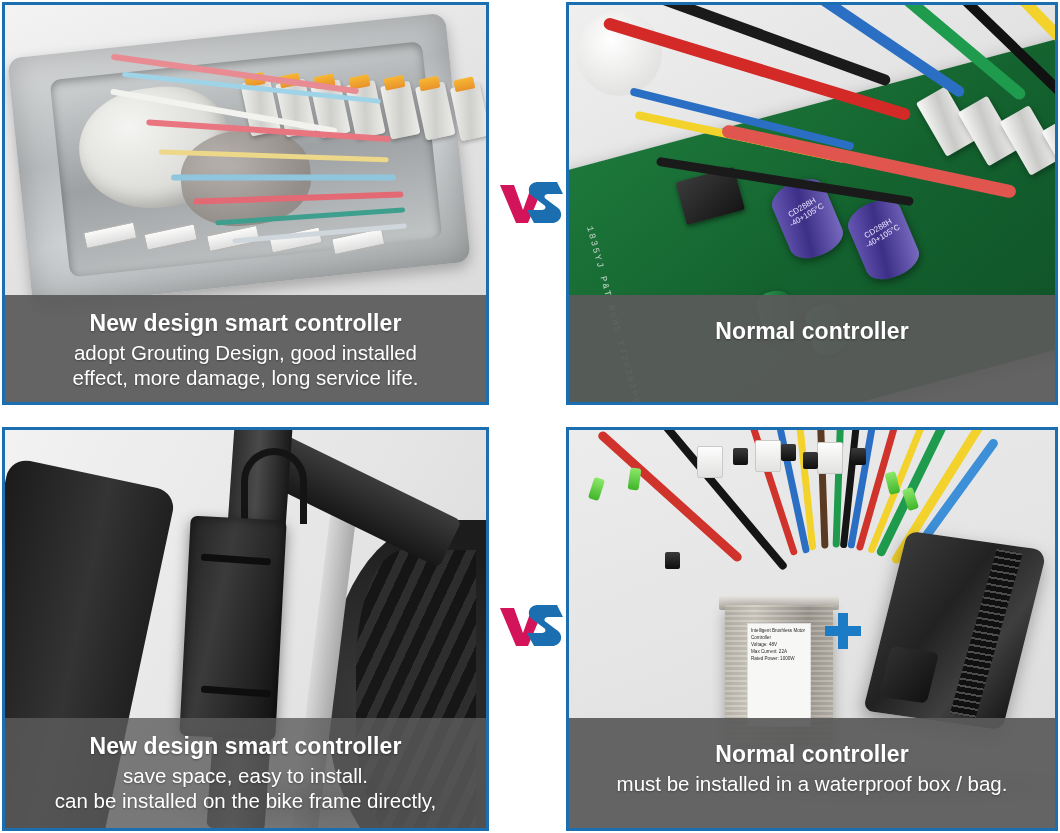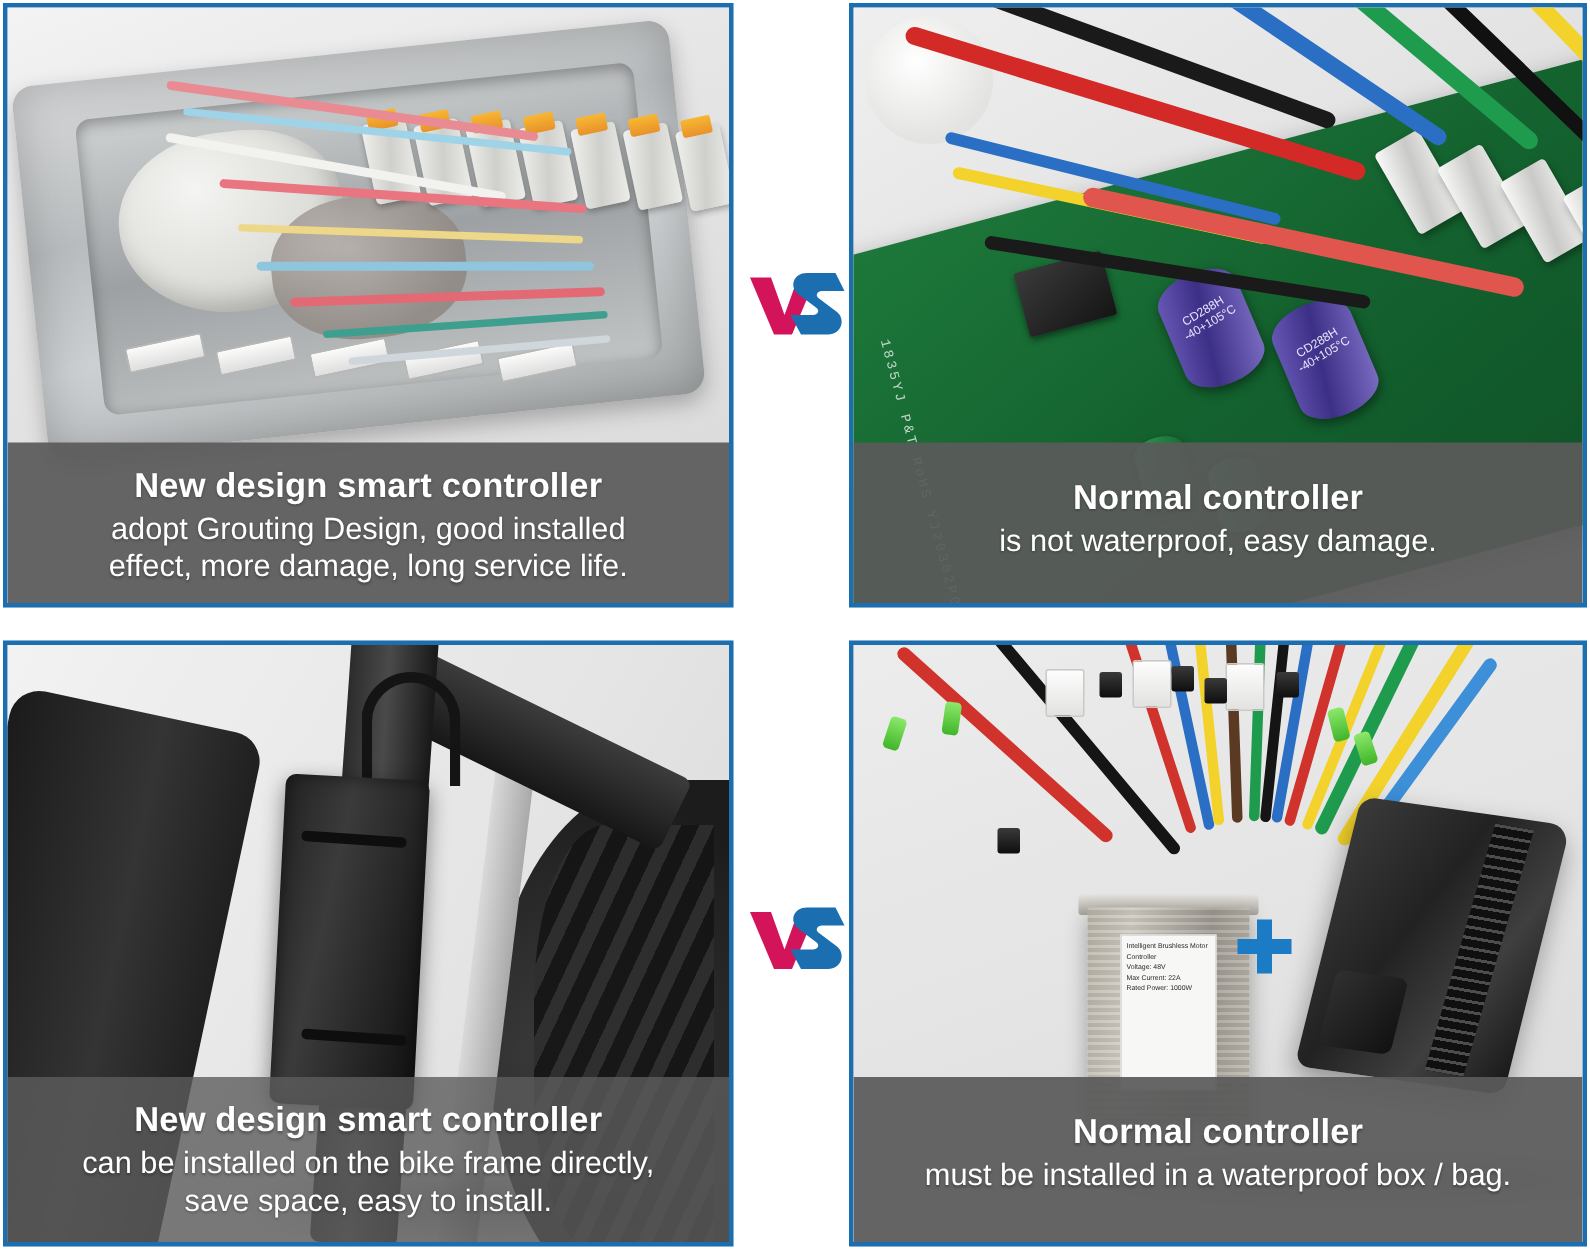--- a/index.html
+++ b/index.html
@@ -382,21 +382,20 @@
       <div class="wire" style="left:250px; top:-6px;  width:300px; height:10px; background:#111111; transform:rotate(44deg);"></div>
       <div class="wire" style="left:360px; top:-16px; width:260px; height:10px; background:#f08a2c; transform:rotate(52deg);"></div>
       <div class="wire" style="left:58px;  top:110px; width:230px; height:8px;  background:#2a6fc4; transform:rotate(14deg);"></div>
       <div class="wire" style="left:64px;  top:128px; width:215px; height:8px;  background:#f2d22b; transform:rotate(12deg);"></div>
       <div class="wire" style="left:150px; top:150px; width:300px; height:13px; background:#e0564f; transform:rotate(12deg);"></div>
       <div class="wire" style="left:86px;  top:172px; width:260px; height:9px;  background:#1a1a1a; transform:rotate(9deg);"></div>
     </div>
 
     <div class="caption solid cap-tr">
       <span class="title">Normal controller</span>
-      <span class="line">is not waterproof, easy damage.</span>
     </div>
   </div>
 
   <div class="panel bl">
     <div class="photo">
       <div class="ph3-bg"></div>
       <div class="ph3-tire-l"></div>
       <div class="ph3-tire-r"></div>
       <div class="ph3-tread"></div>
       <div class="ph3-rim"></div>
@@ -404,22 +403,22 @@
       <div class="ph3-downtube"></div>
       <div class="ph3-cable"></div>
       <div class="ph3-ctrl"></div>
       <div class="ph3-tie" style="left:196px; top:126px; transform:rotate(4deg);"></div>
       <div class="ph3-tie" style="left:196px; top:258px; transform:rotate(4deg);"></div>
       <div class="ph3-shadow"></div>
     </div>
 
     <div class="caption translucent cap-bl">
       <span class="title">New design smart controller</span>
+      <span class="line">save space, easy to install.</span>
       <span class="line">can be installed on the bike frame directly,</span>
-      <span class="line">save space, easy to install.</span>
     </div>
   </div>
 
   <div class="panel br">
     <div class="photo">
       <div class="ph4-bg"></div>
 
       <div class="wire" style="left:6px;   top:62px;  width:190px; height:9px;  background:#d0332c; transform:rotate(42deg);"></div>
       <div class="wire" style="left:52px;  top:58px;  width:200px; height:8px;  background:#151515; transform:rotate(50deg);"></div>
       <div class="wire" style="left:108px; top:36px;  width:180px; height:7px;  background:#d0332c; transform:rotate(72deg);"></div>

